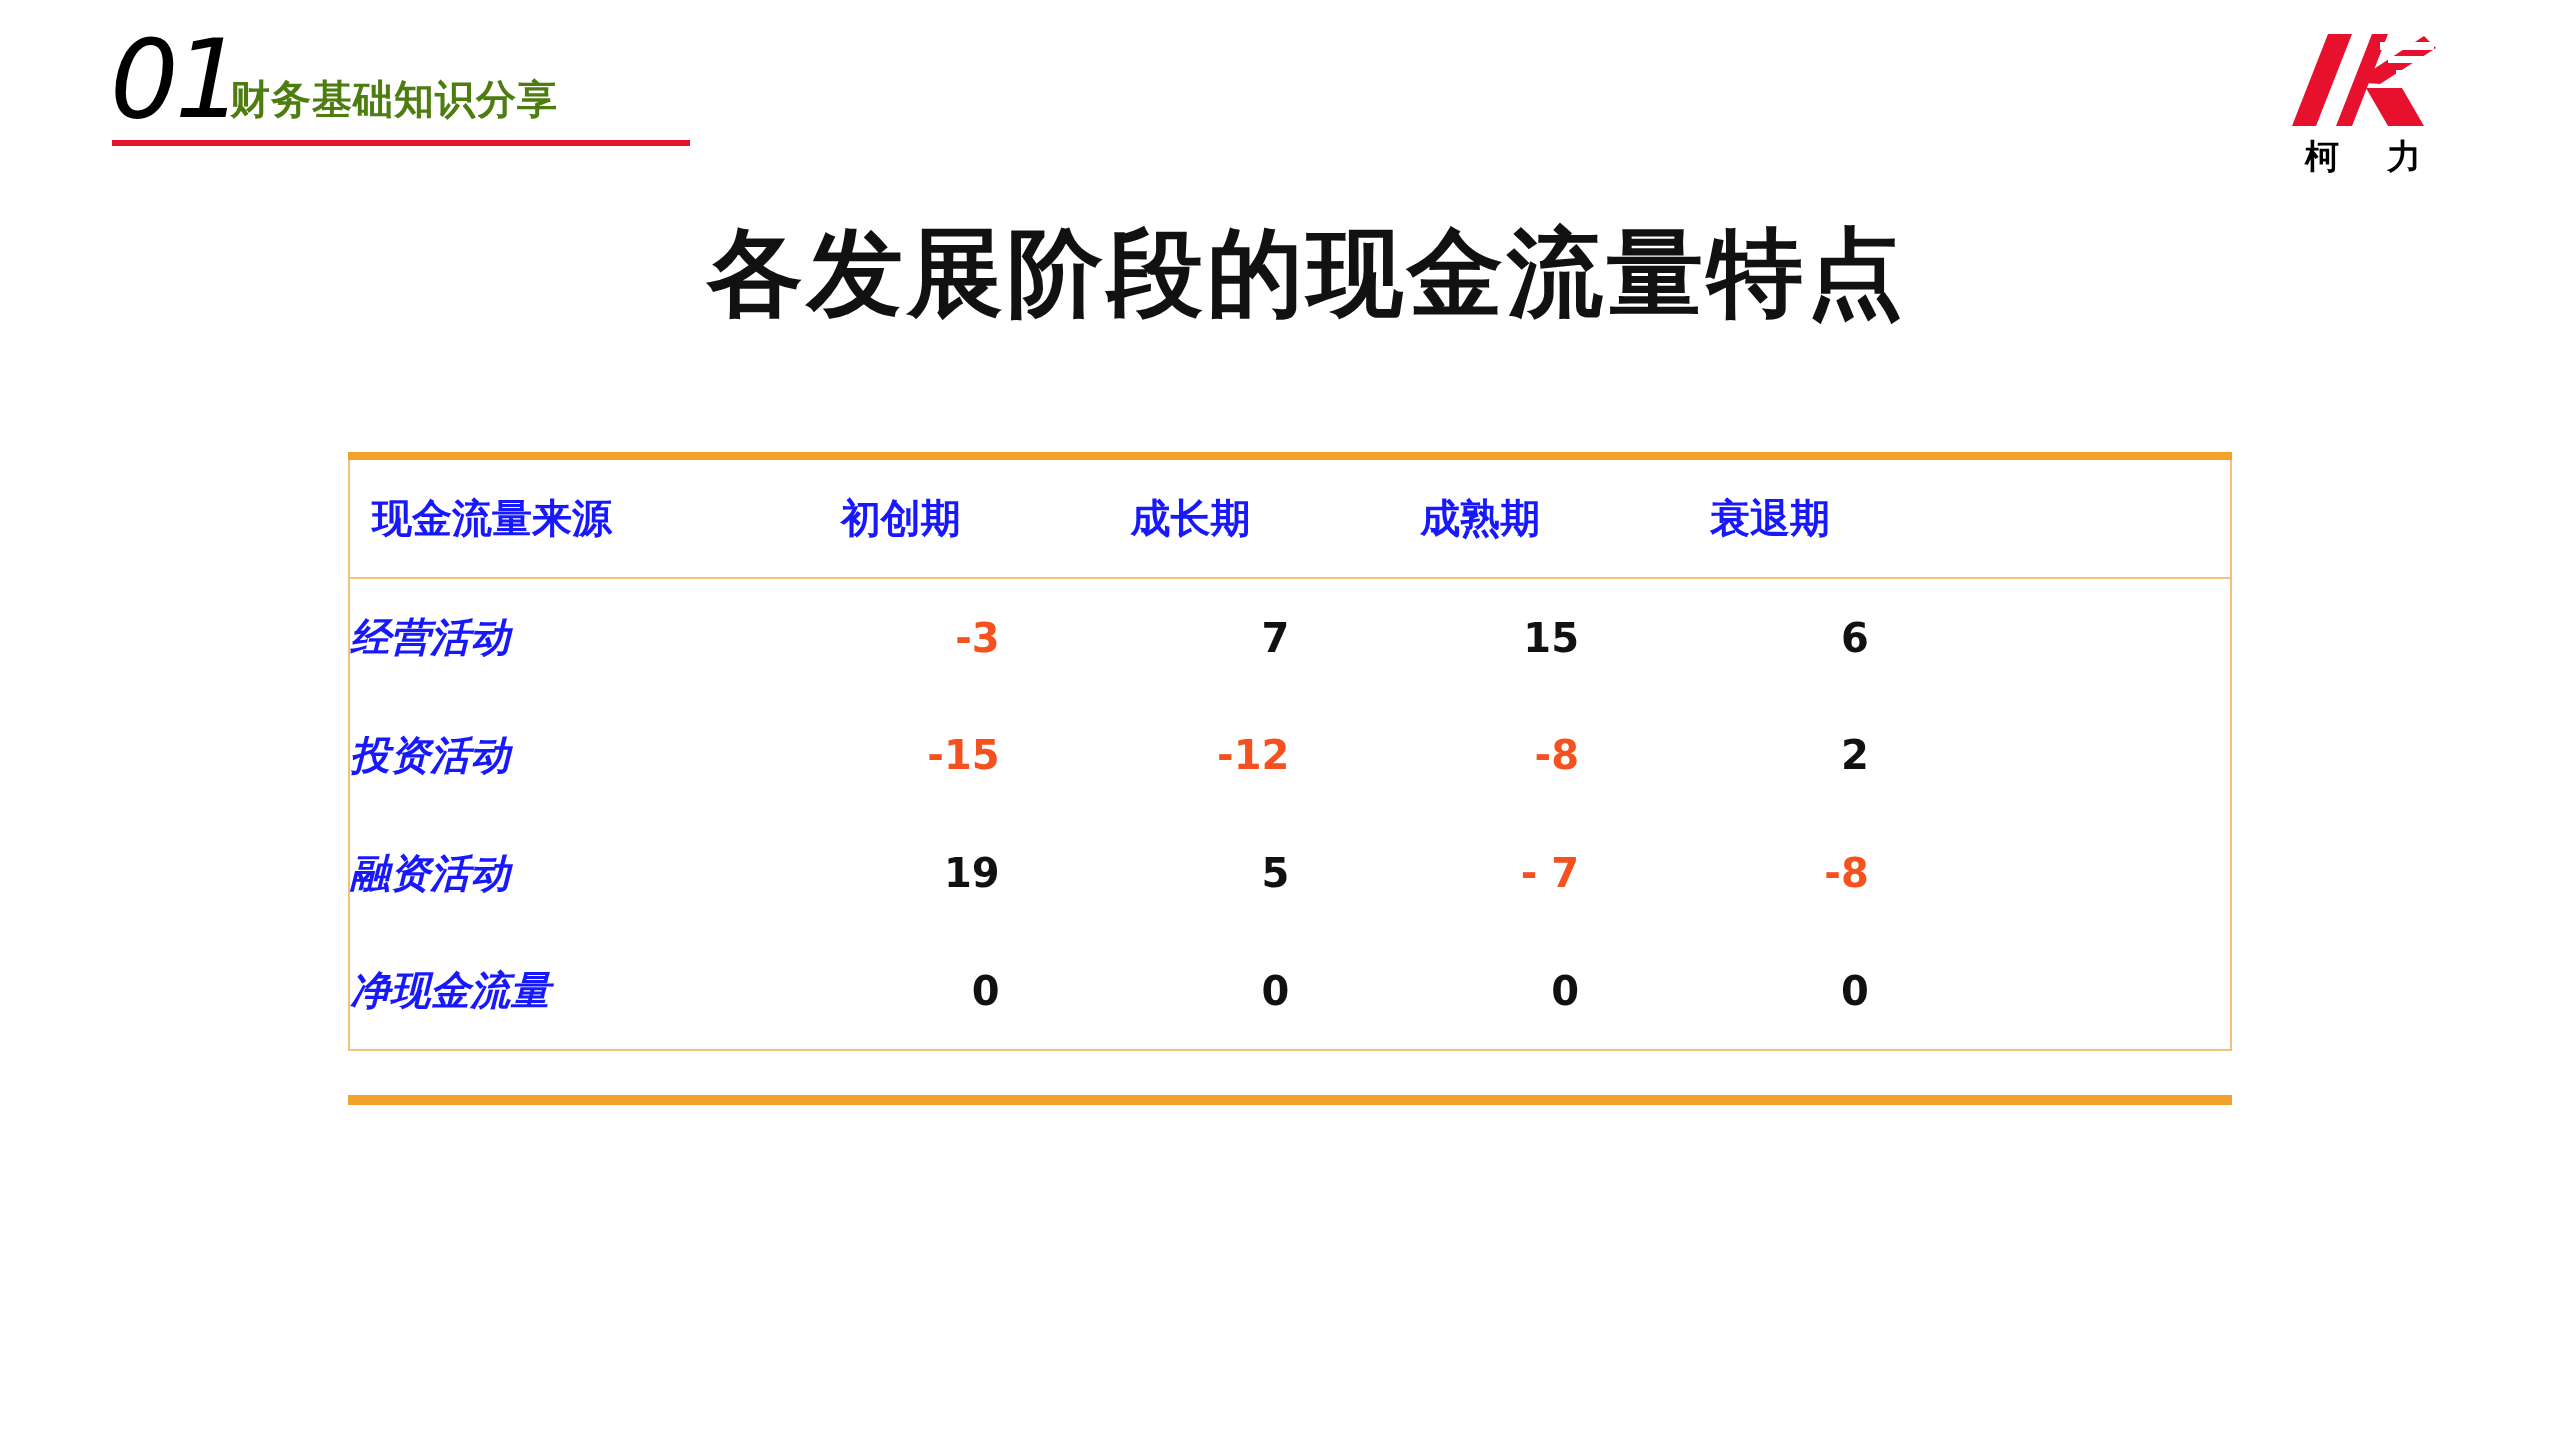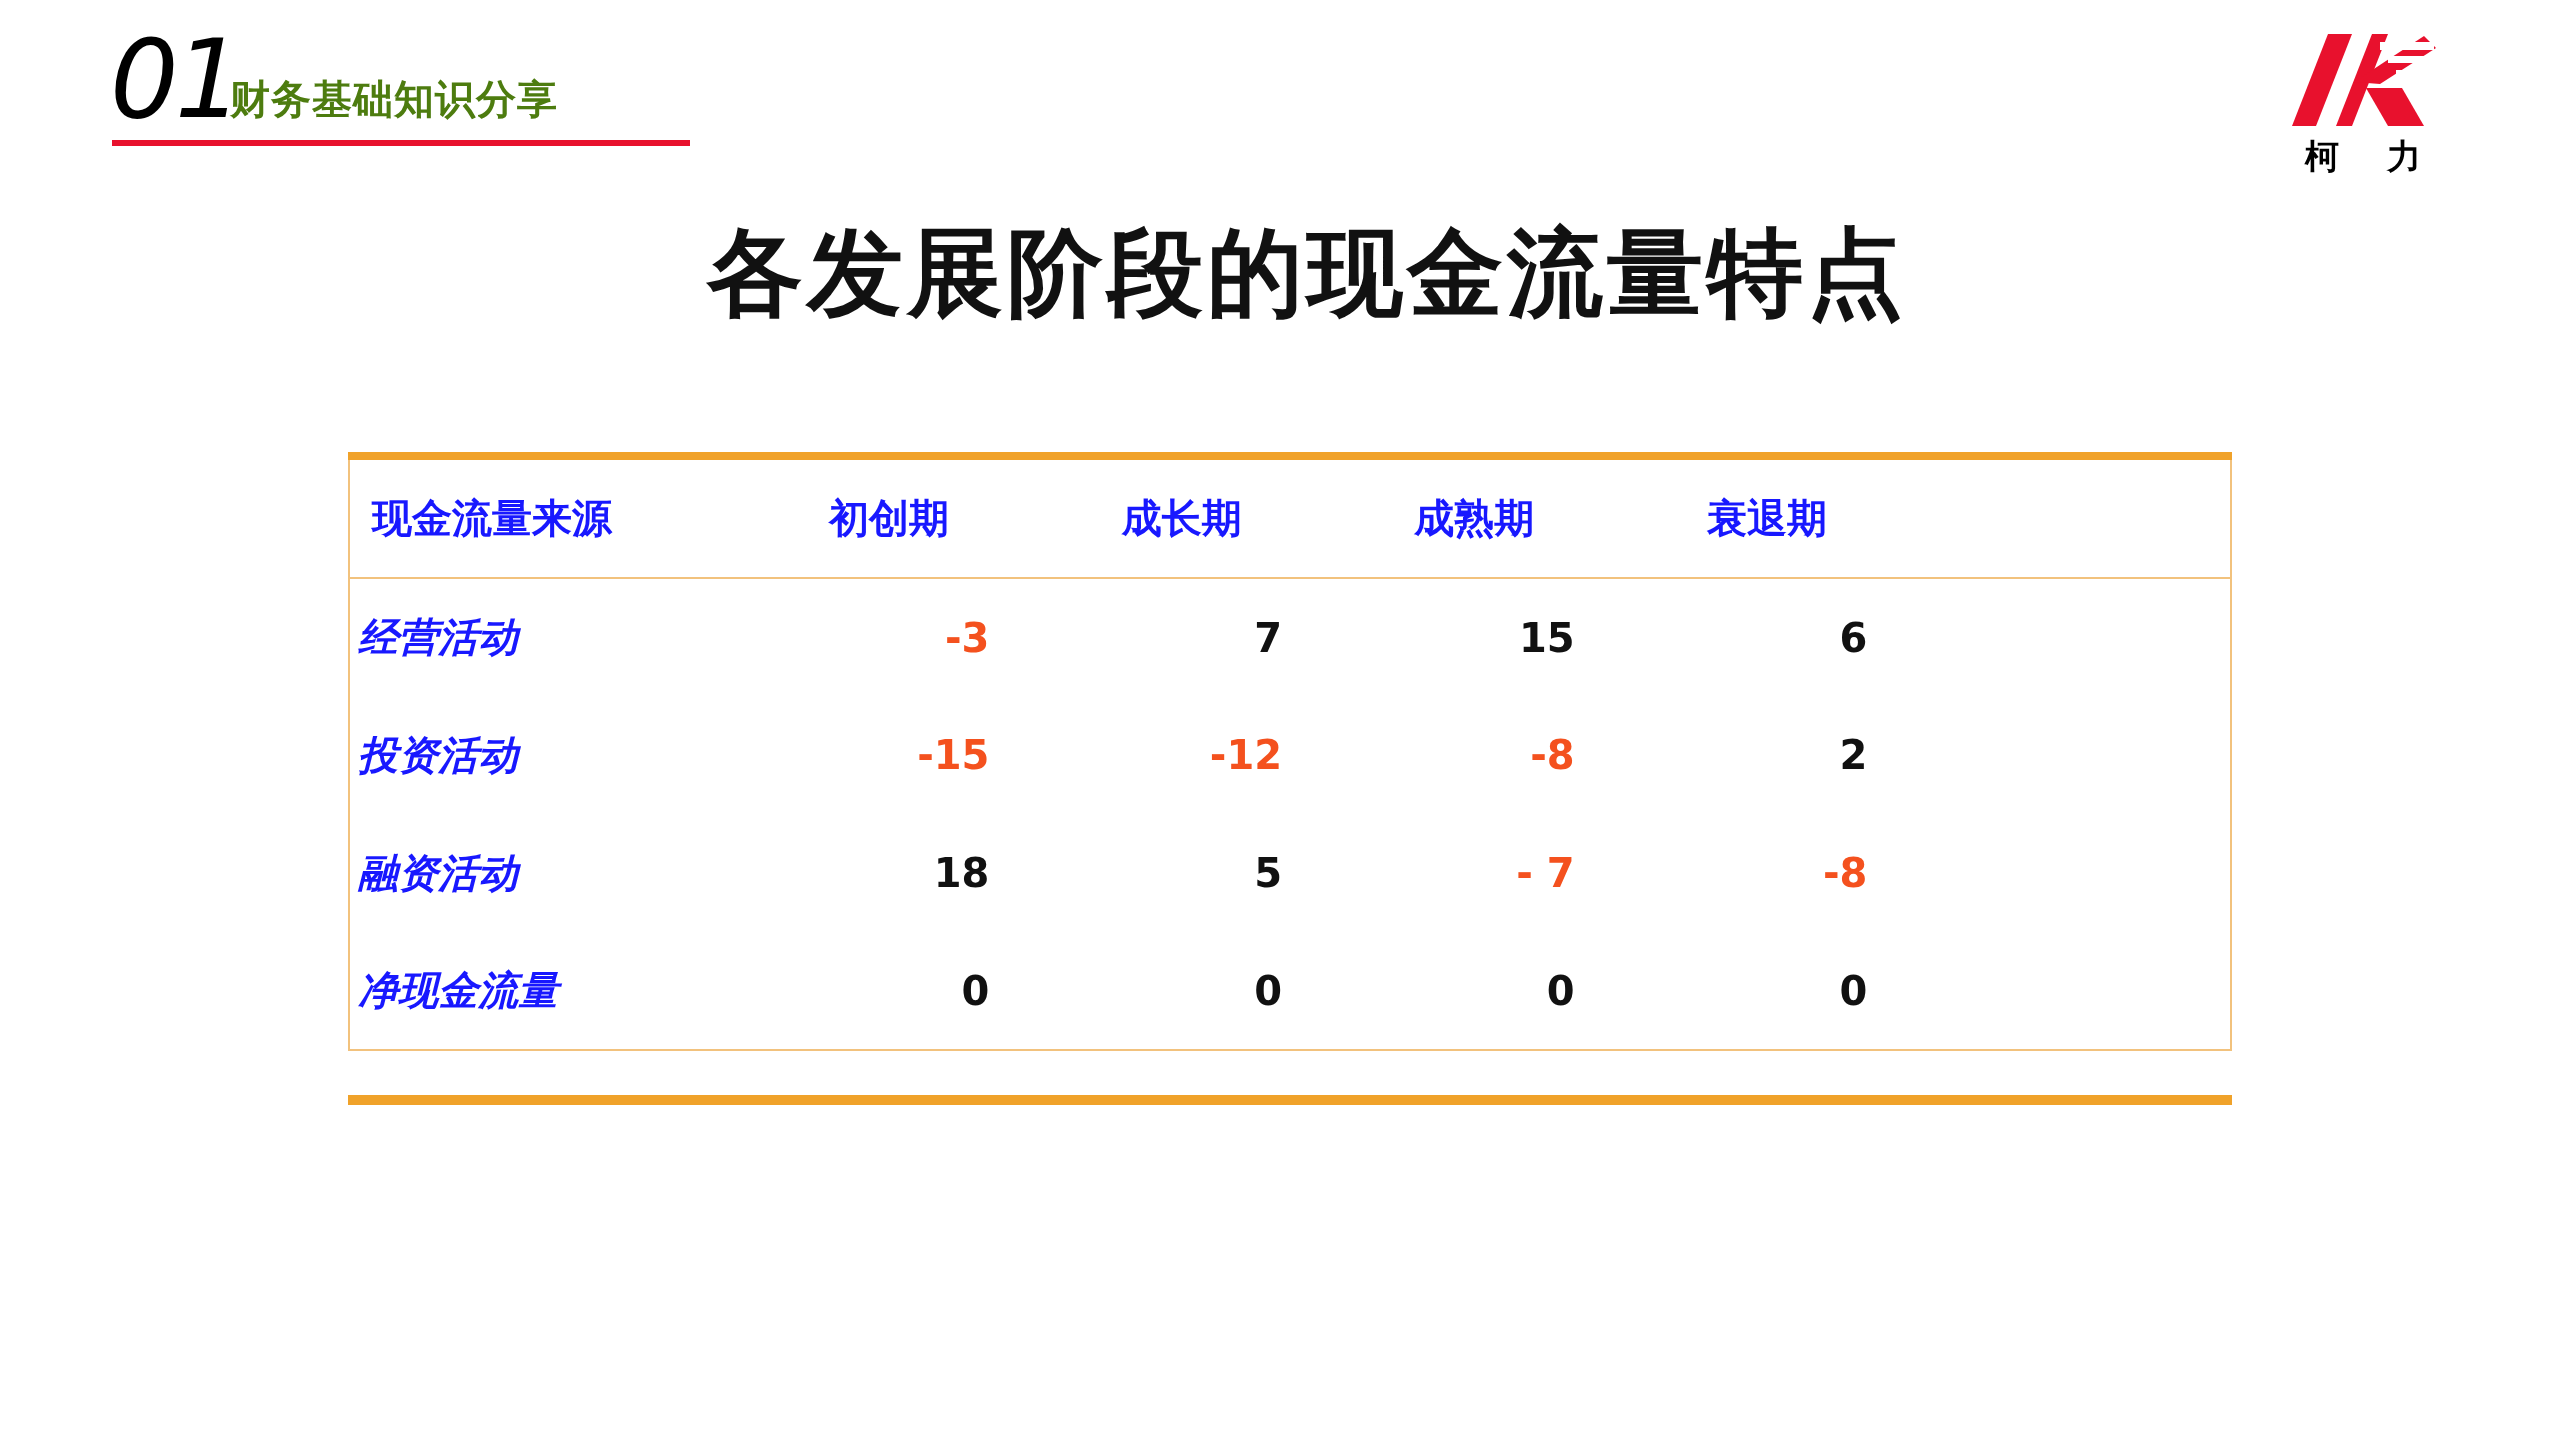--- a/index.html
+++ b/index.html
@@ -118,21 +118,21 @@
     width: 100%;
     border-collapse: collapse;
     border: 2px solid #f2c27d;
     border-top: none;
     table-layout: fixed;
   }
   table.cash-table th,
   table.cash-table td {
     font-size: 40px;
     font-weight: bold;
-    padding: 8px;
+    padding: 0;
     vertical-align: middle;
     margin-left: 8px;
   }
   table.cash-table thead tr {
     height: 118px;
   }
   table.cash-table thead th {
     color: #1818ff;
     border-bottom: 2px solid #f2c27d;
   }
@@ -204,21 +204,21 @@
       <tr>
         <td class="row-label">投资活动</td>
         <td class="num neg">-15</td>
         <td class="num neg">-12</td>
         <td class="num neg">-8</td>
         <td class="num">2</td>
         <td></td>
       </tr>
       <tr>
         <td class="row-label">融资活动</td>
-        <td class="num">18</td>
+        <td class="num">19</td>
         <td class="num">5</td>
         <td class="num neg">- 7</td>
         <td class="num neg">-8</td>
         <td></td>
       </tr>
       <tr>
         <td class="row-label">净现金流量</td>
         <td class="num">0</td>
         <td class="num">0</td>
         <td class="num">0</td>

